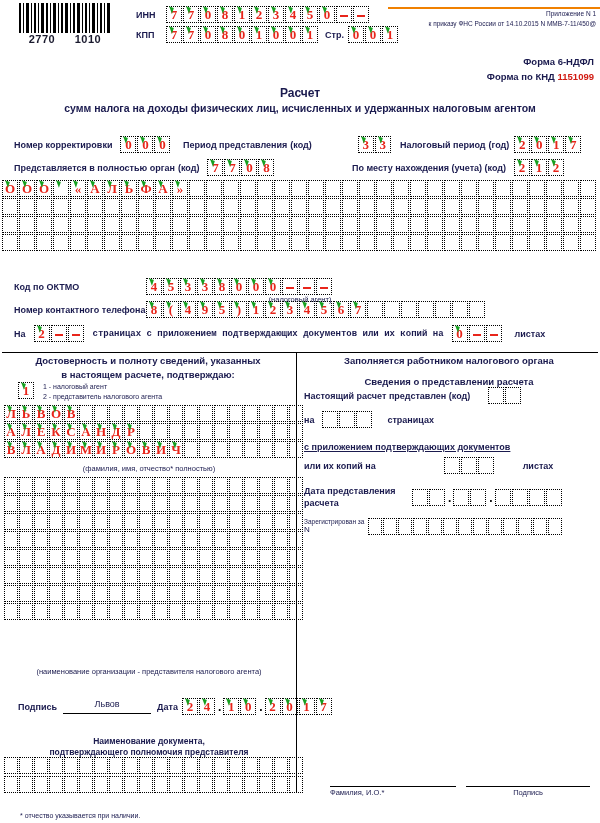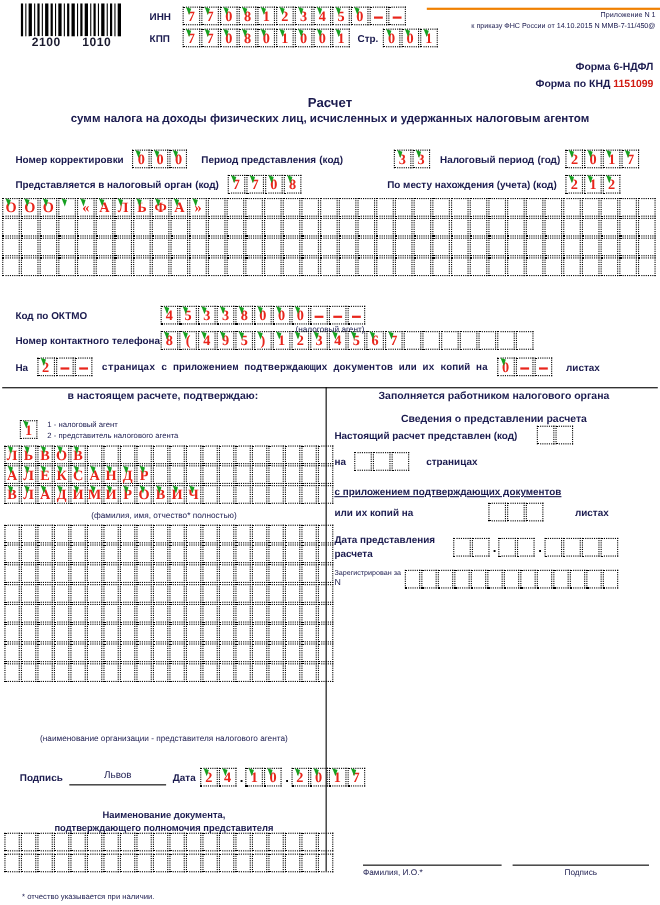--- a/index.html
+++ b/index.html
@@ -120,21 +120,21 @@
           <rect x="68" y="0" width="2" height="34"></rect>
         <rect x="72" y="0" width="1" height="34"></rect>
           <rect x="75" y="0" width="3" height="34"></rect>
         <rect x="80" y="0" width="1" height="34"></rect>
           <rect x="83" y="0" width="2" height="34"></rect>
         <rect x="87" y="0" width="1" height="34"></rect>
           <rect x="90" y="0" width="3" height="34"></rect>
       </g>
     </svg>
     <div class="bc-nums">
-      <span>2100</span>
+      <span>2770</span>
       <span>1010</span>
     </div>
   </div>
 
   <div class="hdr-row hdr-inn">
     <span class="hdr-lbl">ИНН</span>
     <span class="cells">
         <span class="cell tick">7</span>
         <span class="cell tick">7</span>
         <span class="cell tick">0</span>
@@ -210,21 +210,21 @@
     <span class="lbl small" style="margin:0 5px 0 3px;">(год)</span>
     <span class="cells">
         <span class="cell tick">2</span>
         <span class="cell tick">0</span>
         <span class="cell tick">1</span>
         <span class="cell tick">7</span>
       </span>
   </div>
 
   <div class="frow" style="left:14px;top:159px;">
-    <span class="lbl">Представляется в налоговый орган</span>
+    <span class="lbl">Представляется в полностью орган</span>
     <span class="lbl small" style="margin:0 8px 0 3px;">(код)</span>
     <span class="cells">
         <span class="cell tick">7</span>
         <span class="cell tick">7</span>
         <span class="cell tick">0</span>
         <span class="cell tick">8</span>
       </span>
   </div>
 
   <div class="frow" style="left:352px;top:159px;">
@@ -444,20 +444,21 @@
         <span class="cell dash"></span>
         <span class="cell dash"></span>
       </span>
     <span class="lbl" style="margin-left:12px;">листах</span>
   </div>
 
   <div class="box"></div>
   <div class="vline"></div>
 
   <div class="colL">
+    <div class="ch">Достоверность и полноту сведений, указанных</div>
     <div class="ch">в настоящем расчете, подтверждаю:</div>
   </div>
 
   <div class="frow" style="left:18px;top:382px;align-items:flex-start;">
     <span class="cells">
         <span class="cell tick">1</span>
       </span>
     <span style="margin-left:8px;">
       <div class="legend">1 - налоговый агент</div>
       <div class="legend">2 - представитель налогового агента</div>

